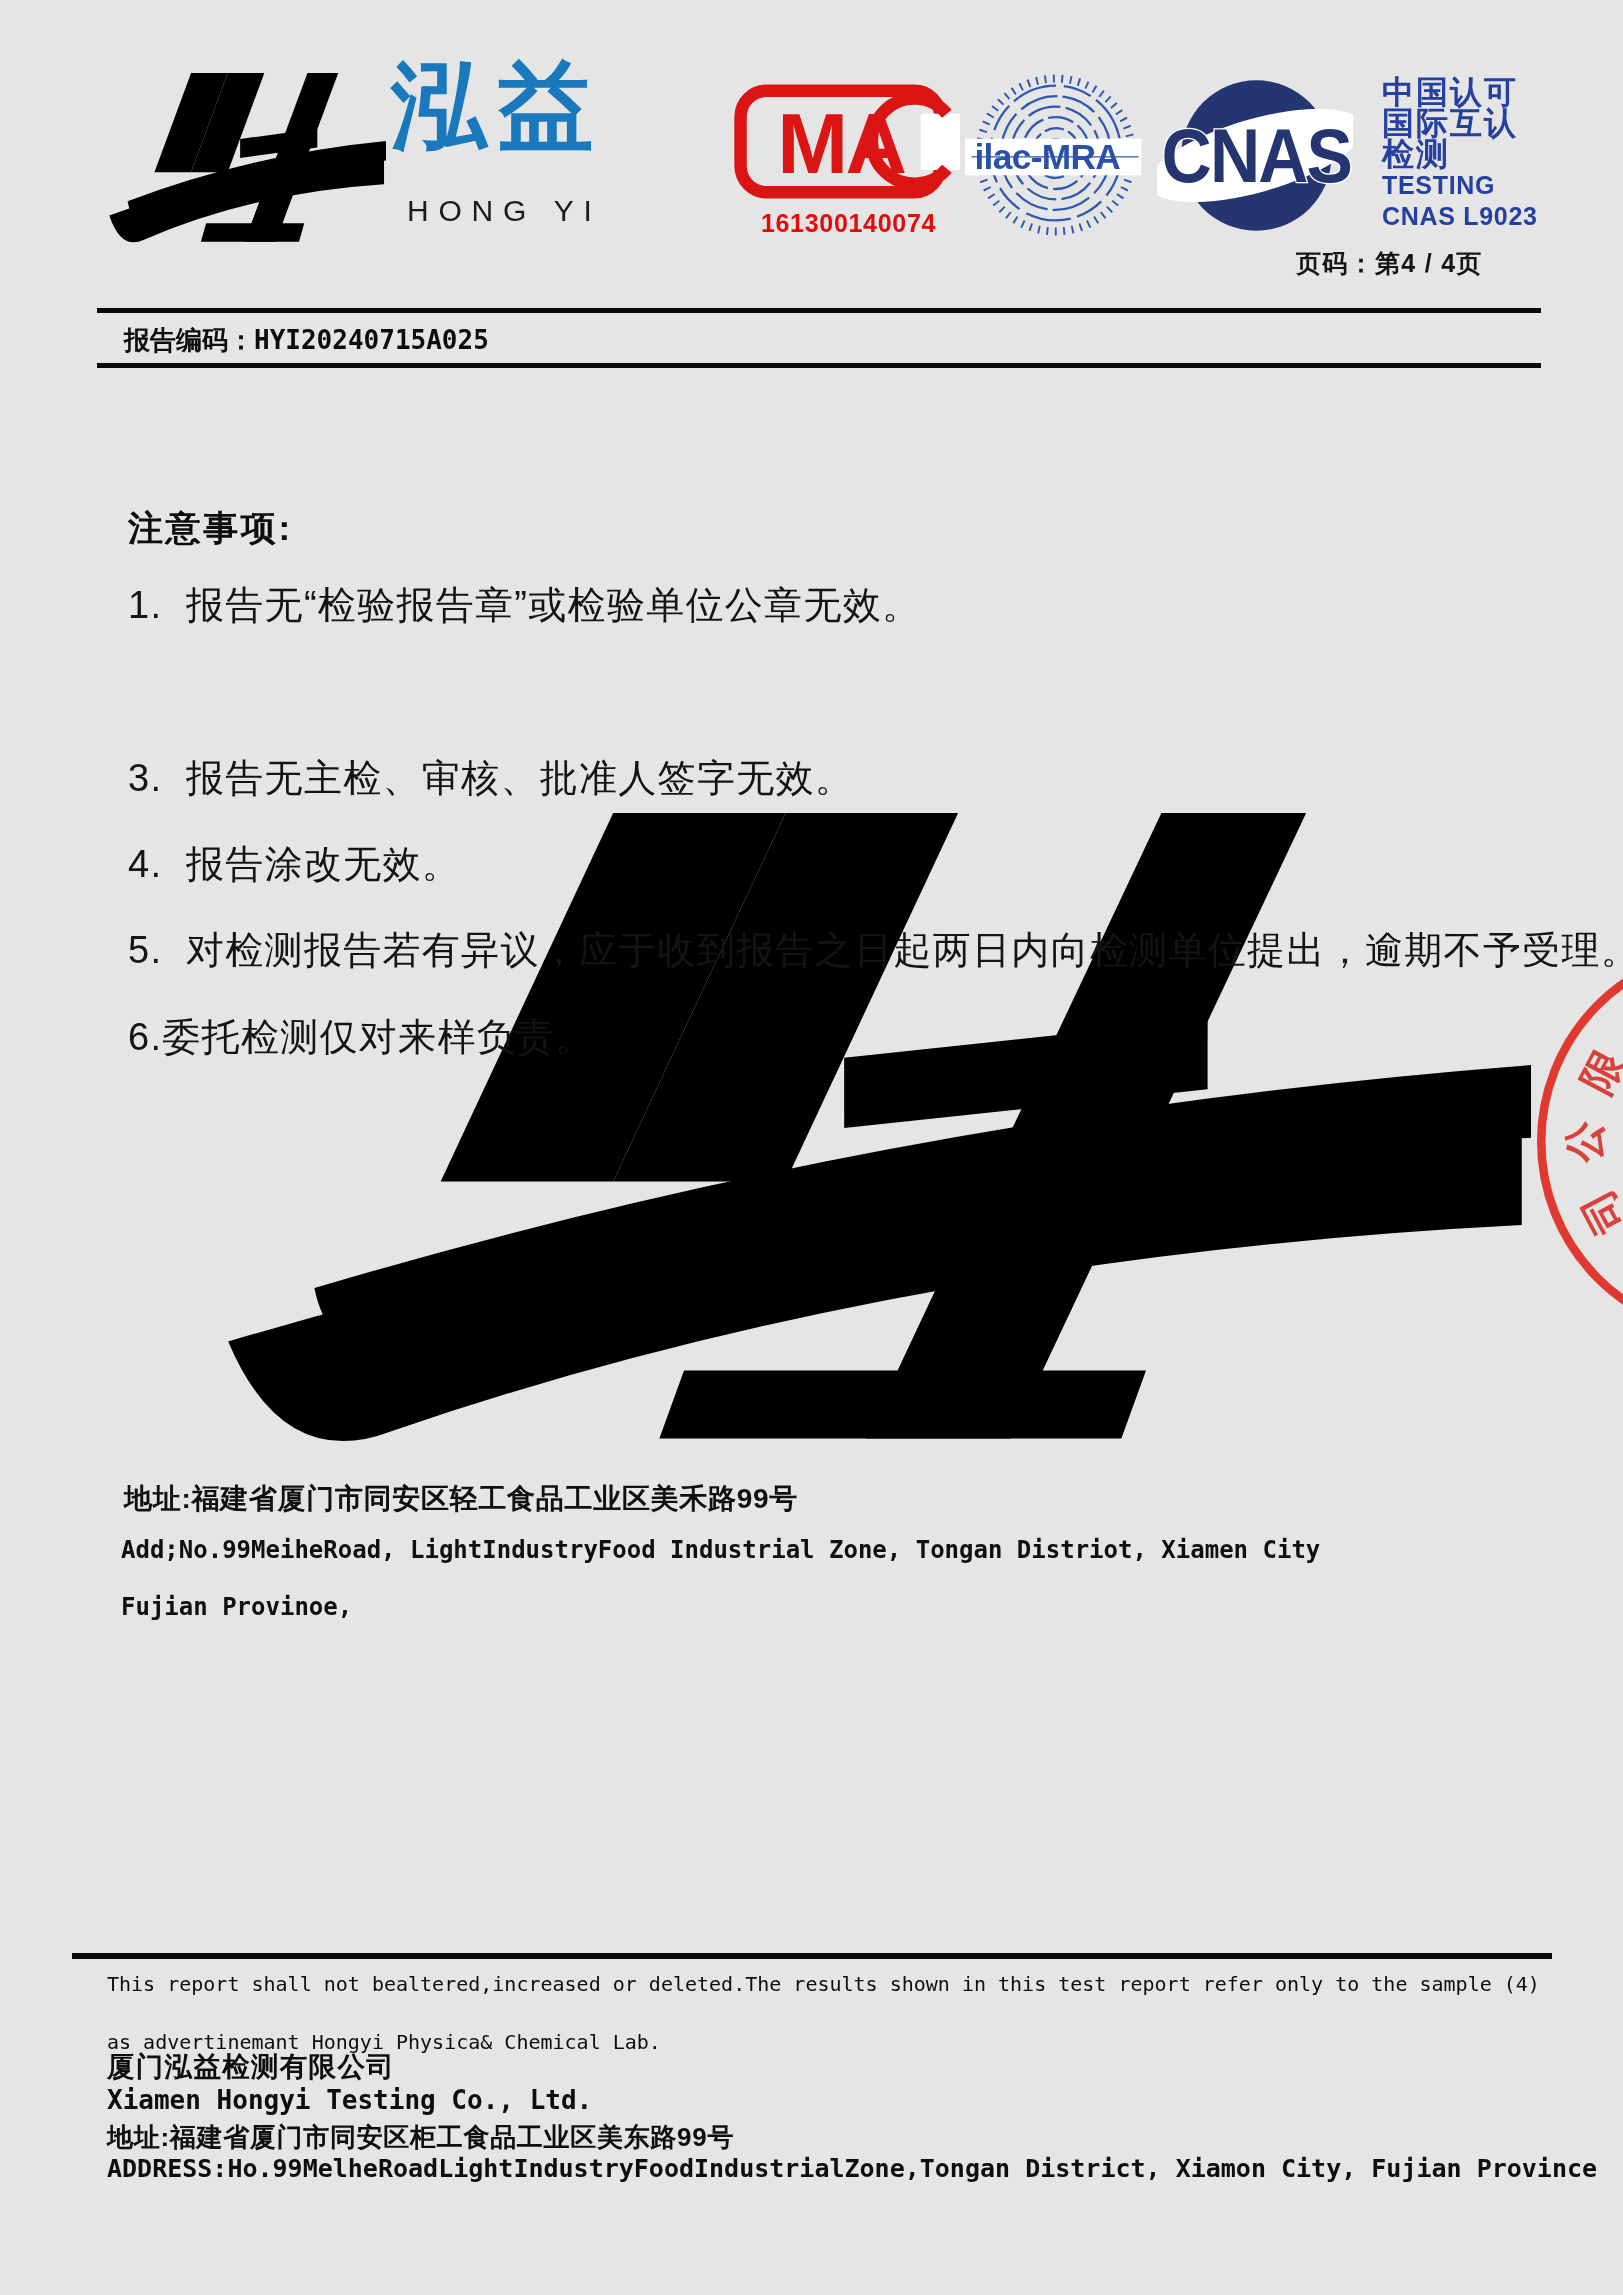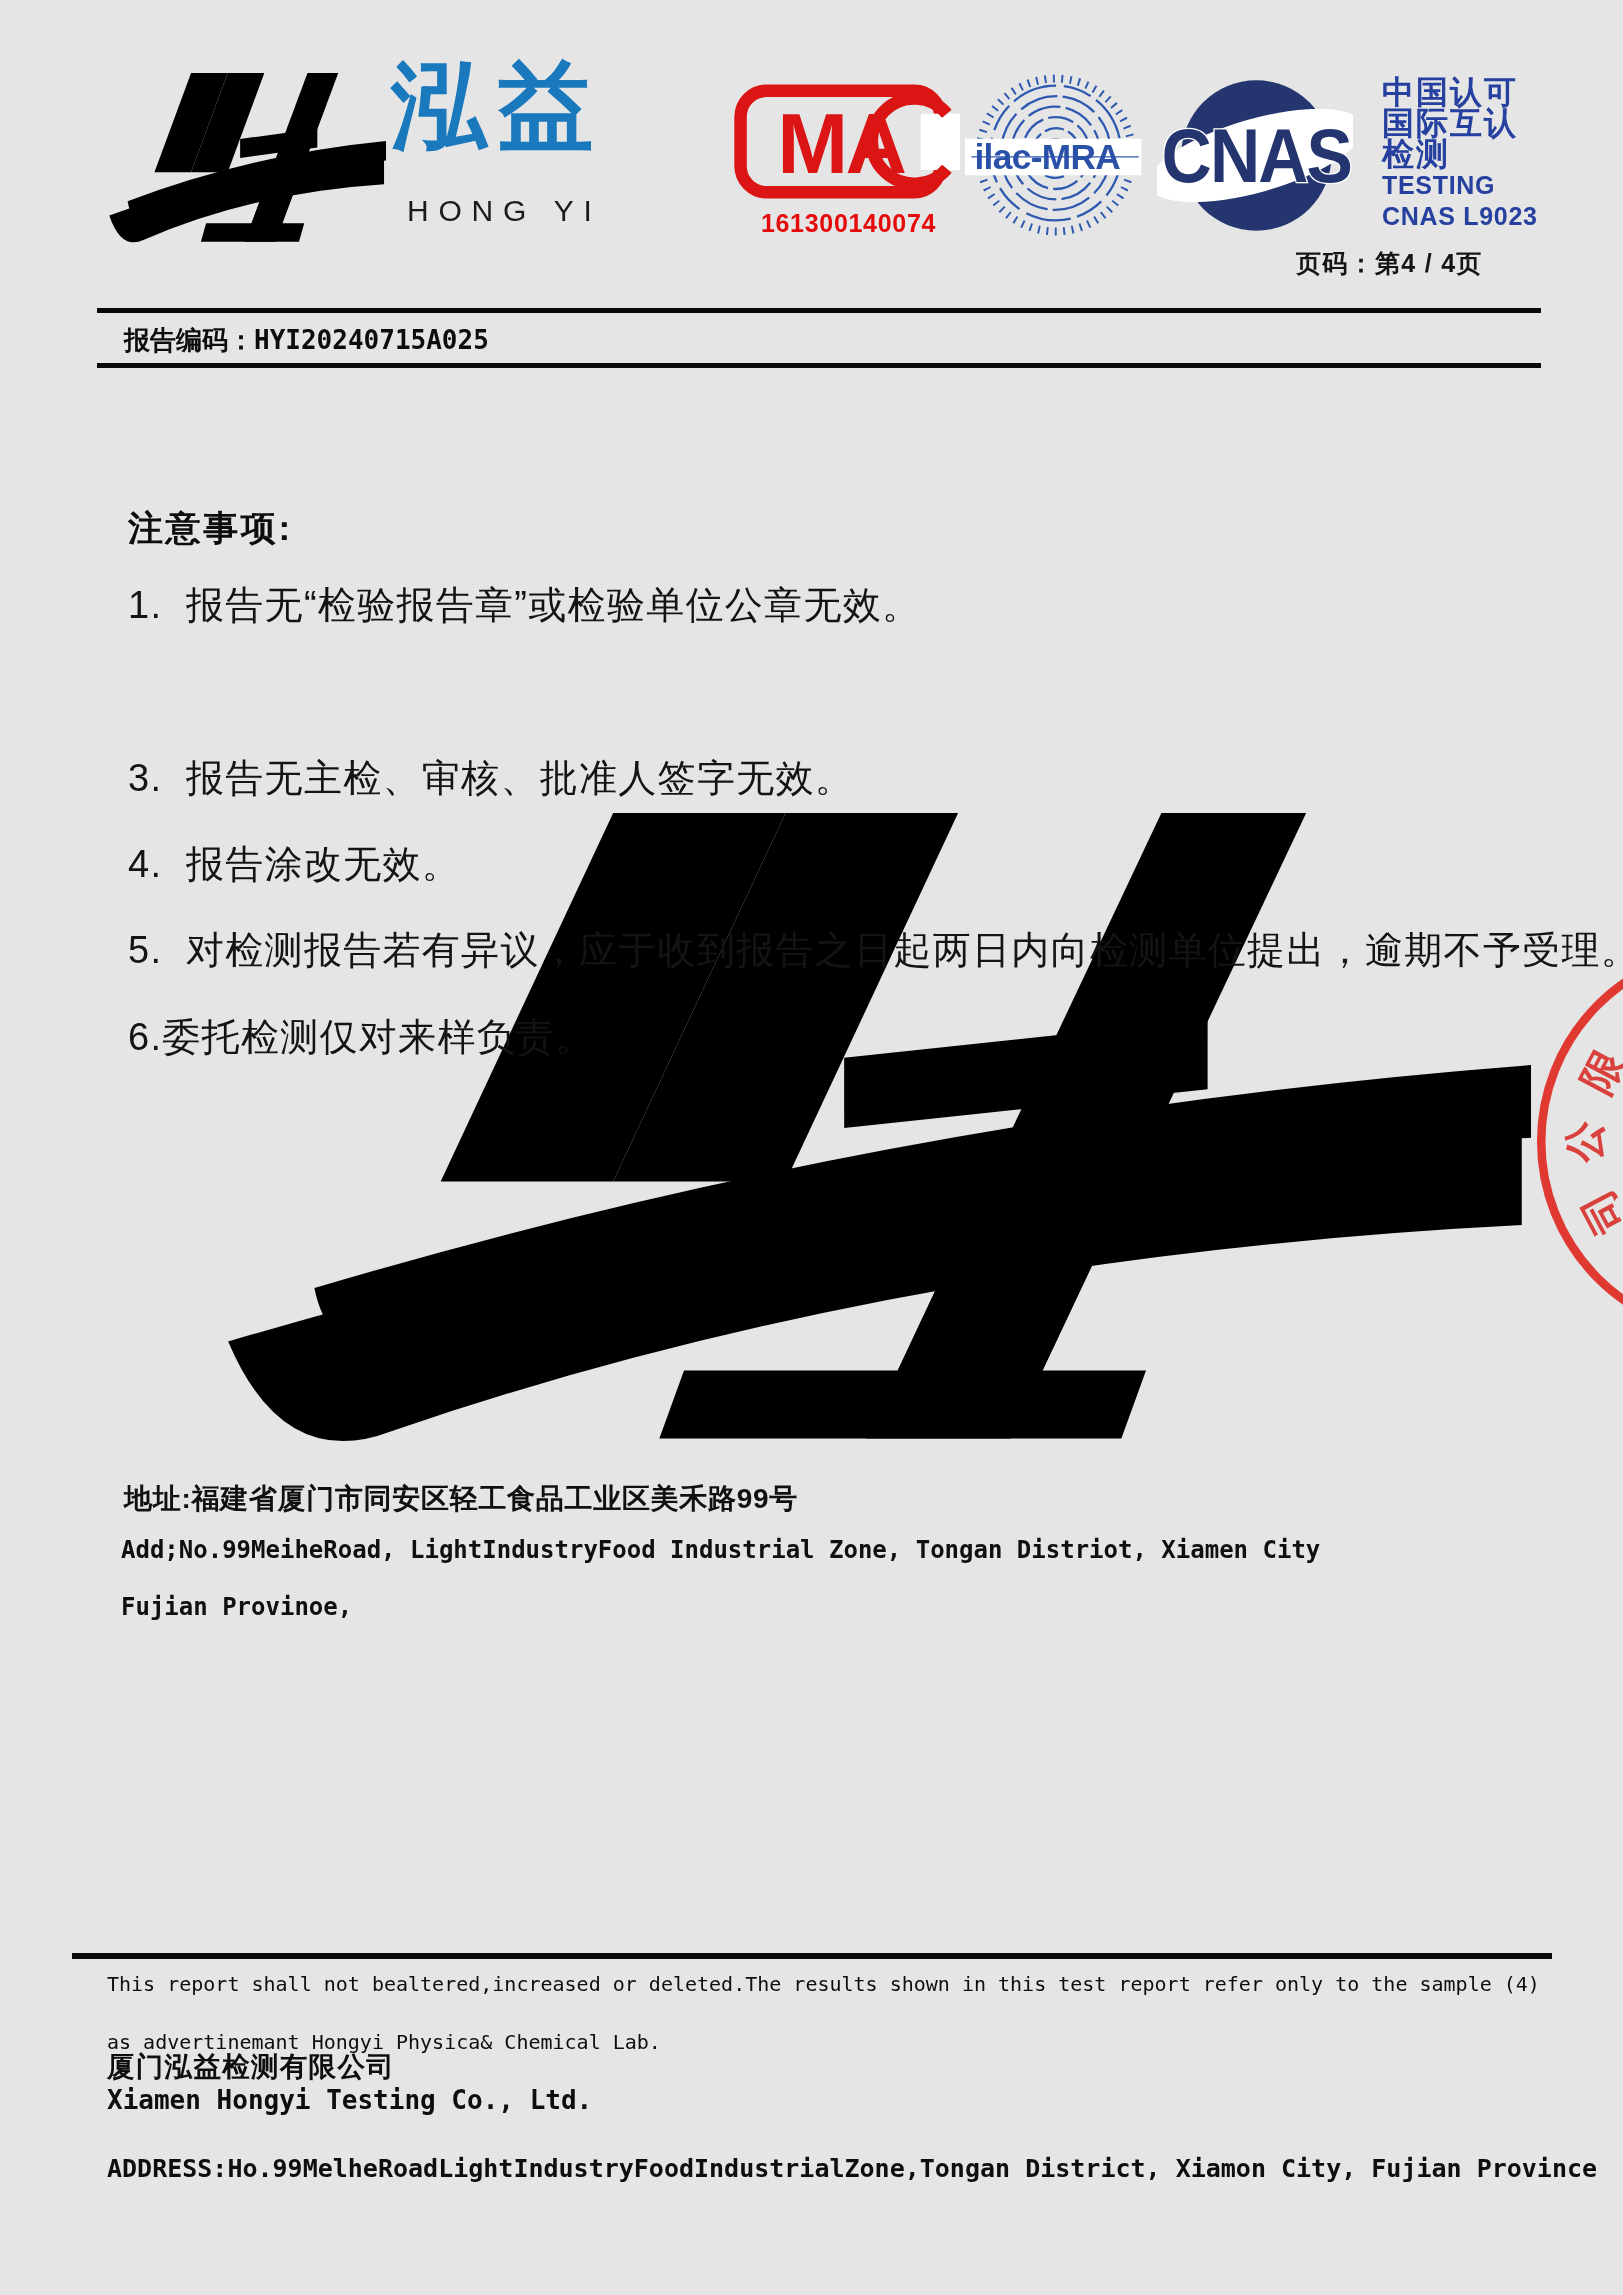--- a/index.html
+++ b/index.html
@@ -140,16 +140,17 @@
 
   <div class="abs addr1 pre">地址:福建省厦门市同安区轻工食品工业区美禾路99号</div>
   <div class="abs addr2 pre mono">Add;No.99MeiheRoad, LightIndustryFood Industrial Zone, Tongan Distriot, Xiamen City</div>
   <div class="abs addr3 pre mono">Fujian Provinoe,</div>
 
   <div class="abs footer-rule"></div>
   <div class="abs disc pre mono" style="top:1972px">This report shall not bealtered,increased or deleted.The results shown in this test report refer only to the sample (4)</div>
   <div class="abs disc pre mono" style="top:2030px">as advertinemant Hongyi Physica&amp; Chemical Lab.</div>
   <div class="abs company-cn">厦门泓益检测有限公司</div>
   <div class="abs company-en mono">Xiamen Hongyi Testing Co., Ltd.</div>
+  <div class="abs faddr-cn">地址:福建省厦门市同安区柜工食品工业区美东路99号</div>
   <div class="abs faddr-en mono">ADDRESS:Ho.99MelheRoadLightIndustryFoodIndustrialZone,Tongan District, Xiamon City, Fujian Province</div>
 
 </div>
 
 
 </body></html>

